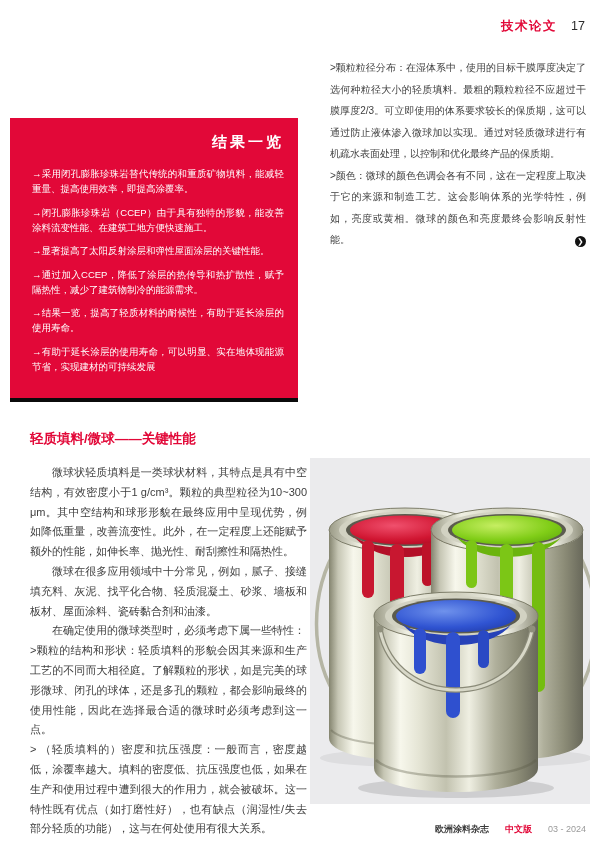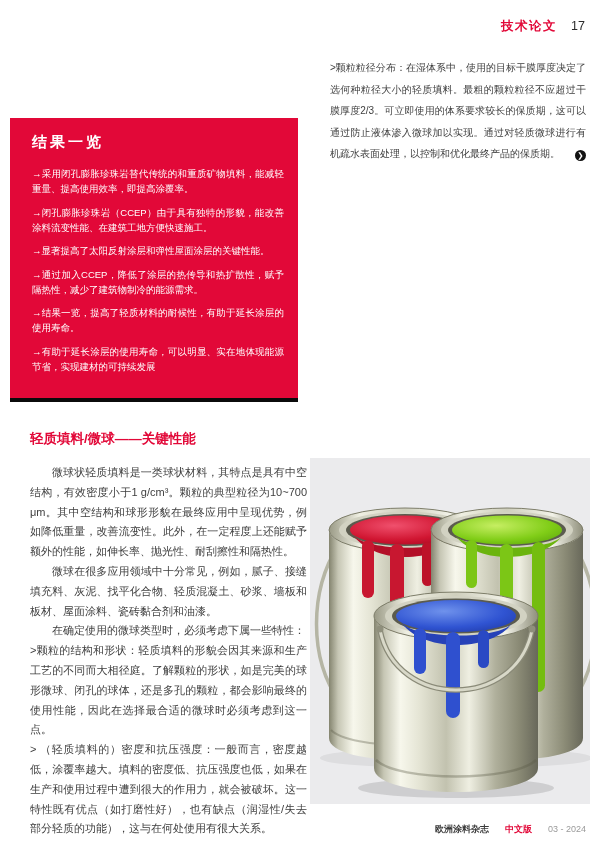--- a/index.html
+++ b/index.html
@@ -15,21 +15,21 @@
   
   .header{position:absolute;top:18px;right:15px;display:flex;gap:14px;align-items:baseline;}
   .hdr-label{color:var(--red);font-weight:bold;font-size:12.5px;letter-spacing:1.5px;}
   .hdr-page{color:#2b2b2b;font-size:12.5px;}
   
   .results-box{
     position:absolute;left:10px;top:118px;width:288px;height:284px;box-sizing:border-box;
     background:var(--red);border-bottom:4px solid #0b0b0b;color:#fff;
     padding:15px 14px 0 22px;
   }
-  .results-box h2{margin:0 0 14px;font-size:15px;font-weight:bold;text-align:left;letter-spacing:3px;}
+  .results-box h2{margin:0 0 14px;font-size:15px;font-weight:bold;text-align:right;letter-spacing:3px;}
   .results-box p{margin:0 0 8.5px;font-size:9.5px;line-height:15px;text-align:justify;}
   
   .right-col{position:absolute;left:330px;top:57px;width:256px;font-size:10px;line-height:21.5px;text-align:justify;}
   .right-col p{margin:0;}
   .right-col p.indent{text-indent:1.9em;}
   .endmark{
     position:absolute;right:0;bottom:4px;width:11px;height:11px;border-radius:50%;
     background:#121212;color:#fff;font-size:7.5px;line-height:11px;text-align:center;
     font-weight:bold;
   }
@@ -61,26 +61,27 @@
     <p>→采用闭孔膨胀珍珠岩替代传统的和重质矿物填料，能减轻重量、提高使用效率，即提高涂覆率。</p>
     <p>→闭孔膨胀珍珠岩（CCEP）由于具有独特的形貌，能改善涂料流变性能、在建筑工地方便快速施工。</p>
     <p>→显著提高了太阳反射涂层和弹性屋面涂层的关键性能。</p>
     <p>→通过加入CCEP，降低了涂层的热传导和热扩散性，赋予隔热性，减少了建筑物制冷的能源需求。</p>
     <p>→结果一览，提高了轻质材料的耐候性，有助于延长涂层的使用寿命。</p>
     <p>→有助于延长涂层的使用寿命，可以明显、实在地体现能源节省，实现建材的可持续发展</p>
   </div>
 
   <div class="right-col">
     <p>&gt;颗粒粒径分布：在湿体系中，使用的目标干膜厚度决定了选何种粒径大小的轻质填料。最粗的颗粒粒径不应超过干膜厚度2/3。可立即使用的体系要求较长的保质期，这可以通过防止液体渗入微球加以实现。通过对轻质微球进行有机疏水表面处理，以控制和优化最终产品的保质期。</p>
+    <p>&gt;颜色：微球的颜色色调会各有不同，这在一定程度上取决于它的来源和制造工艺。这会影响体系的光学特性，例如，亮度或黄相。微球的颜色和亮度最终会影响反射性能。</p>
     <span class="endmark">❯</span>
   </div>
 
   <div class="left-section">
     <h3>轻质填料/微球——关键性能</h3>
-    <p class="indent">微球状轻质填料是一类球状材料，其特点是具有中空结构，有效密度小于1 g/cm³。颗粒的典型粒径为10~700 μm。其中空结构和球形形貌在最终应用中呈现优势，例如降低重量，改善流变性。此外，在一定程度上还能赋予额外的性能，如伸长率、抛光性、耐刮擦性和隔热性。</p>
+    <p class="indent">微球状轻质填料是一类球状材料，其特点是具有中空结构，有效密度小于1 g/cm³。颗粒的典型粒径为10~300 μm。其中空结构和球形形貌在最终应用中呈现优势，例如降低重量，改善流变性。此外，在一定程度上还能赋予额外的性能，如伸长率、抛光性、耐刮擦性和隔热性。</p>
     <p class="indent">微球在很多应用领域中十分常见，例如，腻子、接缝填充料、灰泥、找平化合物、轻质混凝土、砂浆、墙板和板材、屋面涂料、瓷砖黏合剂和油漆。</p>
     <p class="indent">在确定使用的微球类型时，必须考虑下属一些特性：</p>
     <p>&gt;颗粒的结构和形状：轻质填料的形貌会因其来源和生产工艺的不同而大相径庭。了解颗粒的形状，如是完美的球形微球、闭孔的球体，还是多孔的颗粒，都会影响最终的使用性能，因此在选择最合适的微球时必须考虑到这一点。</p>
     <p>&gt; （轻质填料的）密度和抗压强度：一般而言，密度越低，涂覆率越大。填料的密度低、抗压强度也低，如果在生产和使用过程中遭到很大的作用力，就会被破坏。这一特性既有优点（如打磨性好），也有缺点（润湿性/失去部分轻质的功能），这与在何处使用有很大关系。</p>
   </div>
 
   <div class="figure">
     <svg width="280" height="346" viewBox="0 0 280 346">
       <defs>
         <linearGradient id="metal" x1="0" y1="0" x2="1" y2="0">

